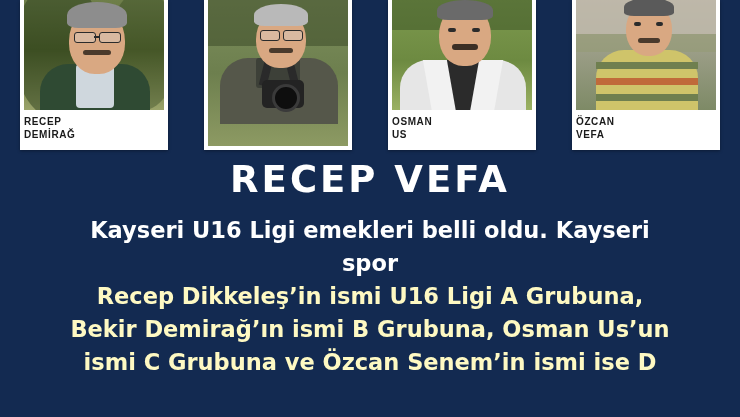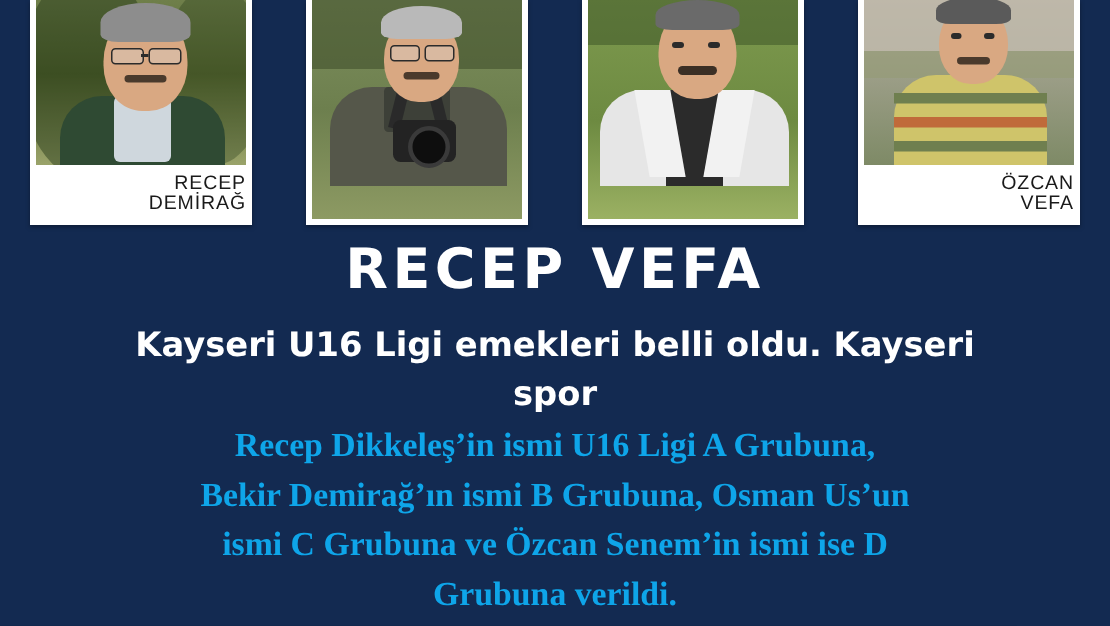--- a/index.html
+++ b/index.html
@@ -42,25 +42,25 @@
   .photo-frame {
     position: relative;
     flex: 1 1 auto;
     margin-top: 0;
     overflow: hidden;
   }
   .photo-caption {
     height: 36px;
     display: flex;
     flex-direction: column;
-    align-items: flex-end;
+    align-items: flex-start;
     justify-content: center;
     color: #1a1a1a;
-    font-size: 13px;
-    font-weight: normal;
+    font-size: 10px;
+    font-weight: bold;
     letter-spacing: 0.6px;
     line-height: 13px;
     text-align: center;
   }
 
   
   .scene { position: absolute; inset: 0; }
 
   
   .bg1 { background: linear-gradient(180deg,#6f7f4a 0%, #55652f 45%, #9aa36a 100%); }
@@ -133,21 +133,21 @@
     left: 50%;
     transform: translateX(-50%);
     width: 620px;
     text-align: center;
     font-size: 22.5px;
     font-weight: bold;
     line-height: 33px;
     font-family: "DejaVu Sans", sans-serif;
   }
   .line-white { color: #ffffff; }
-  .line-yellow { color: #0ea5e9; font-family: Liberation Serif, serif; }
+  .line-yellow { color: #fef9c3; }
 </style>
 </head>
 <body>
 
 <div id="page">
 
   <div class="photo-strip">
 
     <div class="photo-card">
       <div class="photo-frame">
@@ -197,20 +197,24 @@
           <div style="position:absolute;left:52px;top:60px;width:38px;height:64px;background:#2b2b2b;"></div>
           <div style="position:absolute;left:36px;top:60px;width:24px;height:58px;background:#f2f2f2;transform:skewX(10deg);"></div>
           <div style="position:absolute;left:82px;top:60px;width:24px;height:58px;background:#f2f2f2;transform:skewX(-10deg);"></div>
           <div class="head" style="left:47px; top:4px; width:52px; height:62px;"></div>
           <div class="hair" style="left:45px; top:0px; width:56px; height:20px; background:#6a6a6a;"></div>
           <div style="position:absolute;left:56px;top:28px;width:8px;height:4px;background:#2b2b2b;border-radius:2px;"></div>
           <div style="position:absolute;left:80px;top:28px;width:8px;height:4px;background:#2b2b2b;border-radius:2px;"></div>
           <div class="mustache" style="left:60px; top:44px; width:26px; height:6px; background:#3b2f25;"></div>
         </div>
       </div>
+      <div class="photo-caption">
+        <span>OSMAN</span>
+        <span>US</span>
+      </div>
     </div>
 
     <div class="photo-card">
       <div class="photo-frame">
         <div class="scene bg4">
           <div style="position:absolute;left:0;top:0;width:140px;height:34px;background:rgba(190,185,170,0.85);"></div>
           <div style="position:absolute;left:0;top:34px;width:140px;height:18px;background:rgba(150,155,120,0.7);"></div>
           <div class="body" style="left:20px; top:50px; width:102px; height:74px; background:#cfc46a;"></div>
           <div style="position:absolute;left:20px;top:62px;width:102px;height:7px;background:#6f7f4f;"></div>
           <div style="position:absolute;left:20px;top:78px;width:102px;height:7px;background:#c06a3a;"></div>
@@ -231,16 +235,15 @@
 
   </div>
 
   <div class="headline">RECEP VEFA</div>
 
   <div class="paragraph">
     <div class="line-white">Kayseri U16 Ligi emekleri belli oldu. Kayseri spor</div>
     <div class="line-yellow">Recep Dikkeleş’in ismi U16 Ligi A Grubuna,</div>
     <div class="line-yellow">Bekir Demirağ’ın ismi B Grubuna, Osman Us’un</div>
     <div class="line-yellow">ismi C Grubuna ve Özcan Senem’in ismi ise D</div>
-    <div class="line-yellow">Grubuna verildi.</div>
   </div>
 
 </div>
 
 </body></html>

